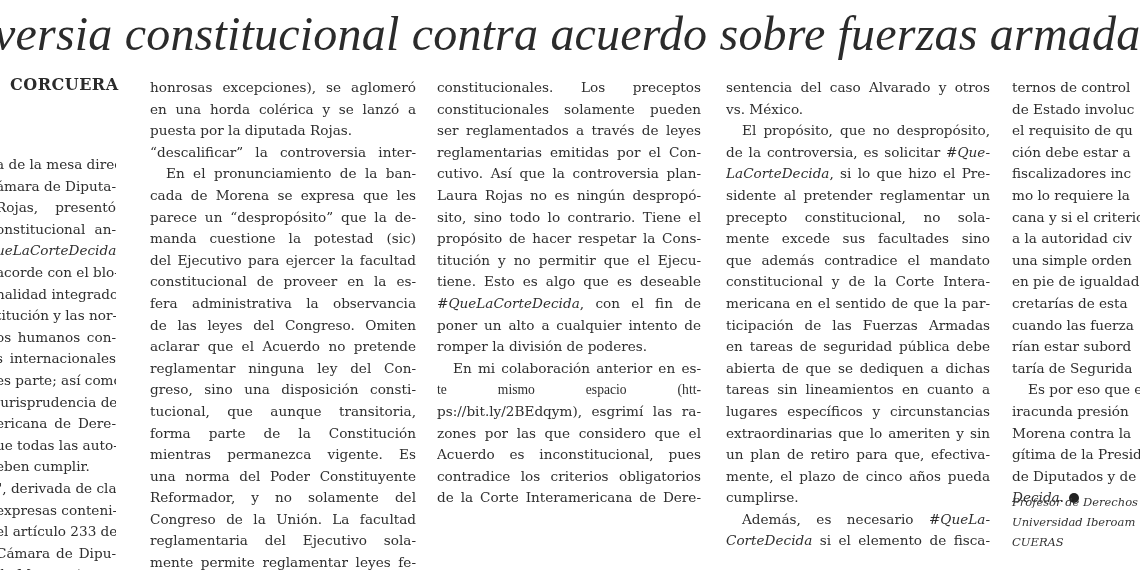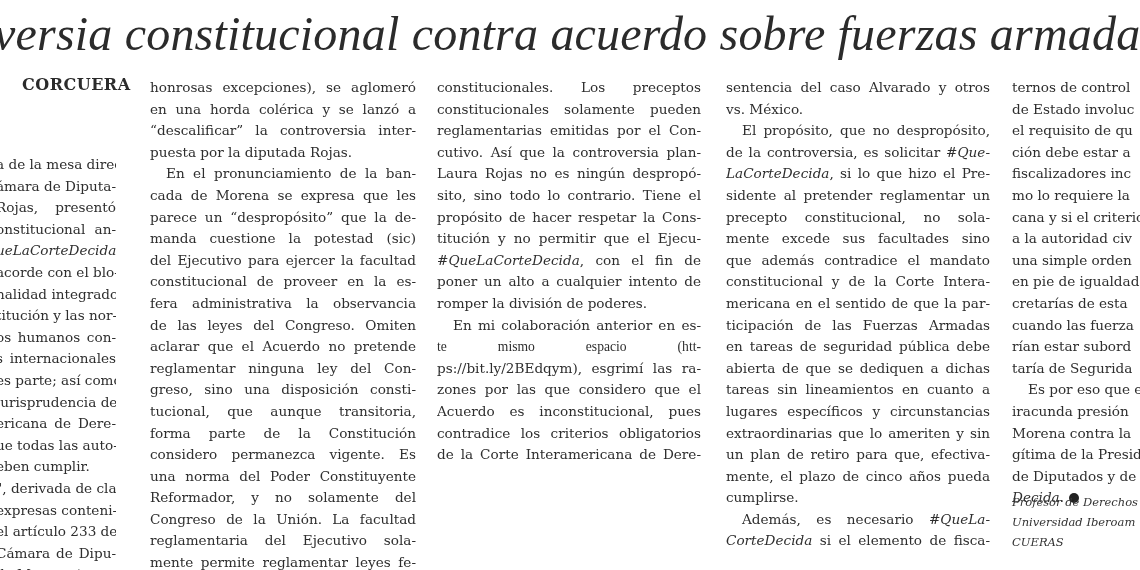--- a/index.html
+++ b/index.html
@@ -8,21 +8,21 @@
     background: #ffffff; color: #2a2a2a;
     font-family: "DejaVu Serif", "Liberation Serif", serif;
   }
   .headline {
     position: absolute; left: -6px; top: 2px; white-space: nowrap;
     font-family: "Liberation Serif", "DejaVu Serif", serif;
     font-style: italic; font-size: 48px; letter-spacing: 0.2px;
     color: #2b2b2b; line-height: 64px;
   }
   .byline {
-    position: absolute; left: 22px; top: 75px;
+    position: absolute; left: 10px; top: 75px;
     font-family: "DejaVu Serif", serif; font-weight: bold;
     font-size: 16px; letter-spacing: 0.5px; color: #2b2b2b;
   }
   .col {
     position: absolute; top: 77px;
     font-size: 13.6px; line-height: 21.6px; color: #2e2e2e;
   }
   .col .line {
     display: block; white-space: nowrap; overflow: hidden;
     text-align: justify; text-align-last: justify; height: 21.6px;
@@ -68,51 +68,53 @@
     <span class="line last">eben cumplir.</span>
     <span class="line">", derivada de cla-</span>
     <span class="line">expresas conteni-</span>
     <span class="line">el artículo 233 del</span>
     <span class="line">Cámara de Dipu-</span>
     <span class="line last">de Morena (con</span>
   </div>
 <div class="col c2">
     <span class="line">honrosas excepciones), se aglomeró</span>
     <span class="line">en una horda colérica y se lanzó a</span>
+    <span class="line last">puesta por la diputada Rojas.</span>
     <span class="line">“descalificar” la controversia inter-</span>
-    <span class="line last">puesta por la diputada Rojas.</span>
     <span class="line ind">En el pronunciamiento de la ban-</span>
     <span class="line">cada de Morena se expresa que les</span>
     <span class="line">parece un “despropósito” que la de-</span>
     <span class="line">manda cuestione la potestad (sic)</span>
     <span class="line">del Ejecutivo para ejercer la facultad</span>
     <span class="line">constitucional de proveer en la es-</span>
     <span class="line">fera administrativa la observancia</span>
     <span class="line">de las leyes del Congreso. Omiten</span>
     <span class="line">aclarar que el Acuerdo no pretende</span>
     <span class="line">reglamentar ninguna ley del Con-</span>
     <span class="line">greso, sino una disposición consti-</span>
     <span class="line">tucional, que aunque transitoria,</span>
     <span class="line">forma parte de la Constitución</span>
-    <span class="line">considero permanezca vigente. Es</span>
+    <span class="line">mientras permanezca vigente. Es</span>
     <span class="line">una norma del Poder Constituyente</span>
     <span class="line">Reformador, y no solamente del</span>
     <span class="line">Congreso de la Unión. La facultad</span>
     <span class="line">reglamentaria del Ejecutivo sola-</span>
     <span class="line">mente permite reglamentar leyes fe-</span>
   </div>
 <div class="col c3">
     <span class="line">constitucionales. Los preceptos</span>
     <span class="line">constitucionales solamente pueden</span>
+    <span class="line">ser reglamentados a través de leyes</span>
     <span class="line">reglamentarias emitidas por el Con-</span>
     <span class="line">cutivo. Así que la controversia plan-</span>
     <span class="line">Laura Rojas no es ningún despropó-</span>
     <span class="line">sito, sino todo lo contrario. Tiene el</span>
     <span class="line">propósito de hacer respetar la Cons-</span>
     <span class="line">titución y no permitir que el Ejecu-</span>
+    <span class="line">tiene. Esto es algo que es deseable</span>
     <span class="line"><em>#QueLaCorteDecida</em>, con el fin de</span>
     <span class="line">poner un alto a cualquier intento de</span>
     <span class="line last">romper la división de poderes.</span>
     <span class="line ind">En mi colaboración anterior en es-</span>
     <span class="line" style="word-spacing: 0px; font-family: Liberation Serif, serif;">te mismo espacio (htt-</span>
     <span class="line">ps://bit.ly/2BEdqym), esgrimí las ra-</span>
     <span class="line">zones por las que considero que el</span>
     <span class="line">Acuerdo es inconstitucional, pues</span>
     <span class="line">contradice los criterios obligatorios</span>
     <span class="line">de la Corte Interamericana de Dere-</span>

